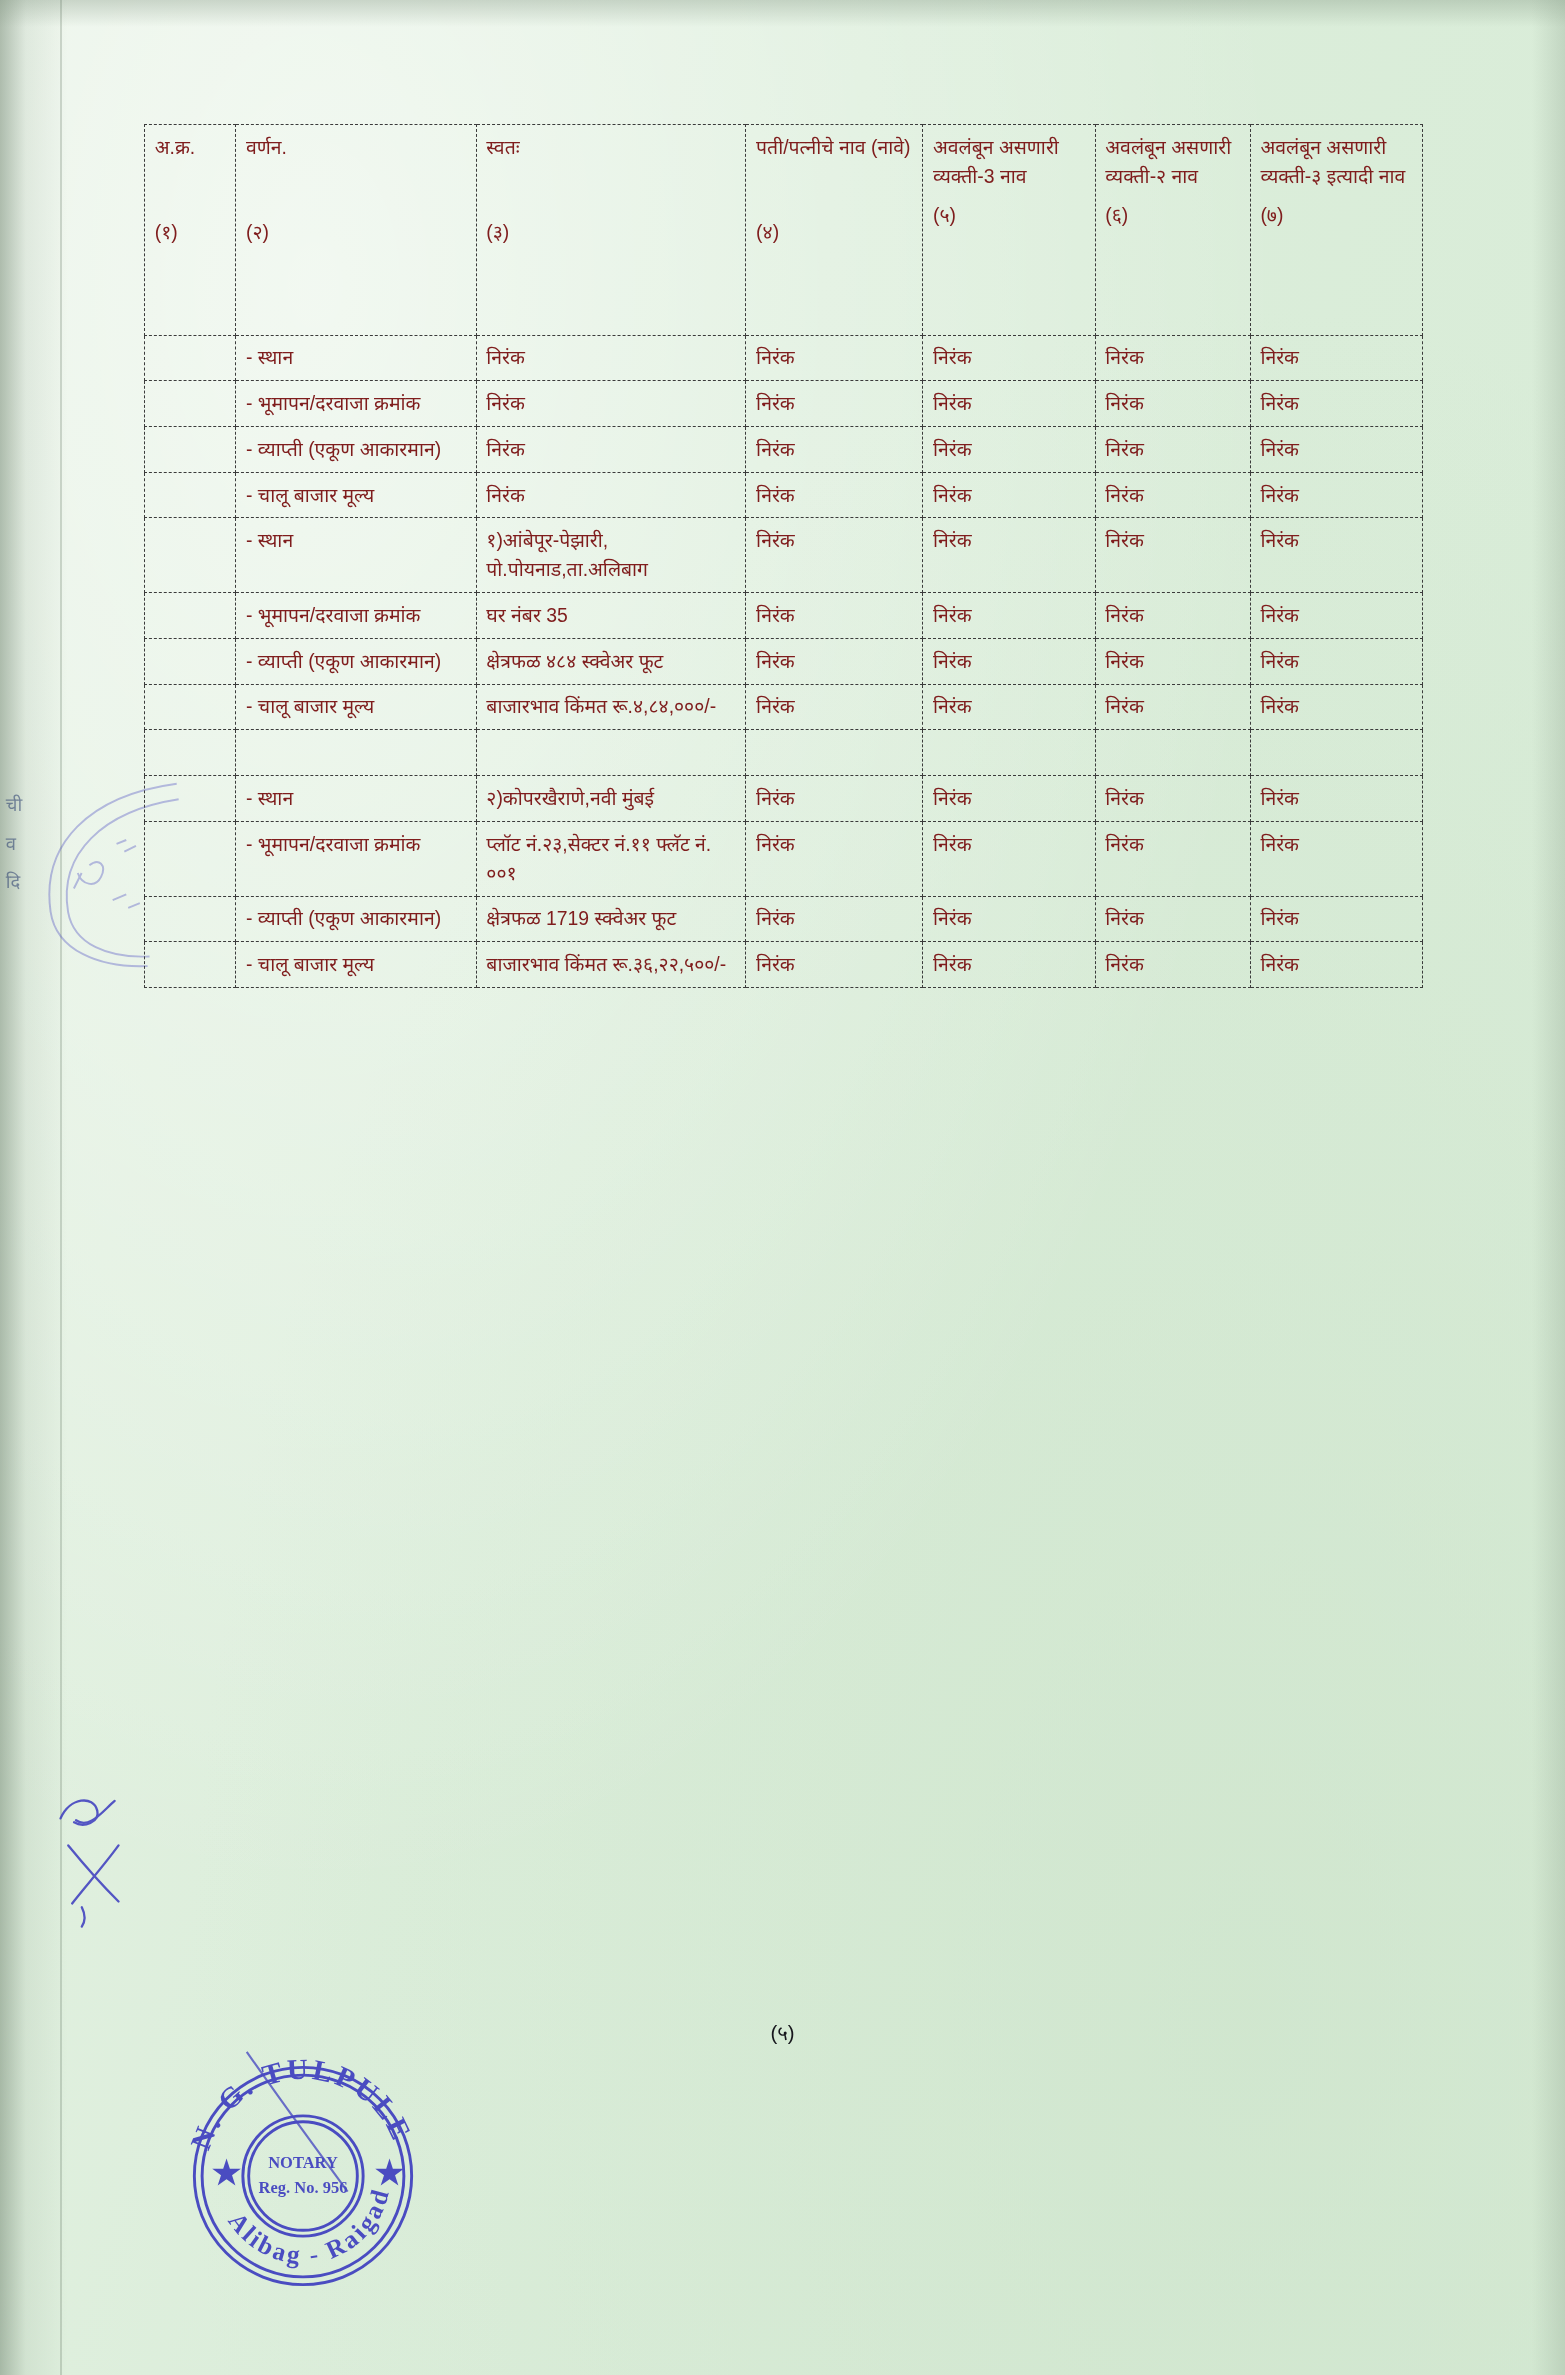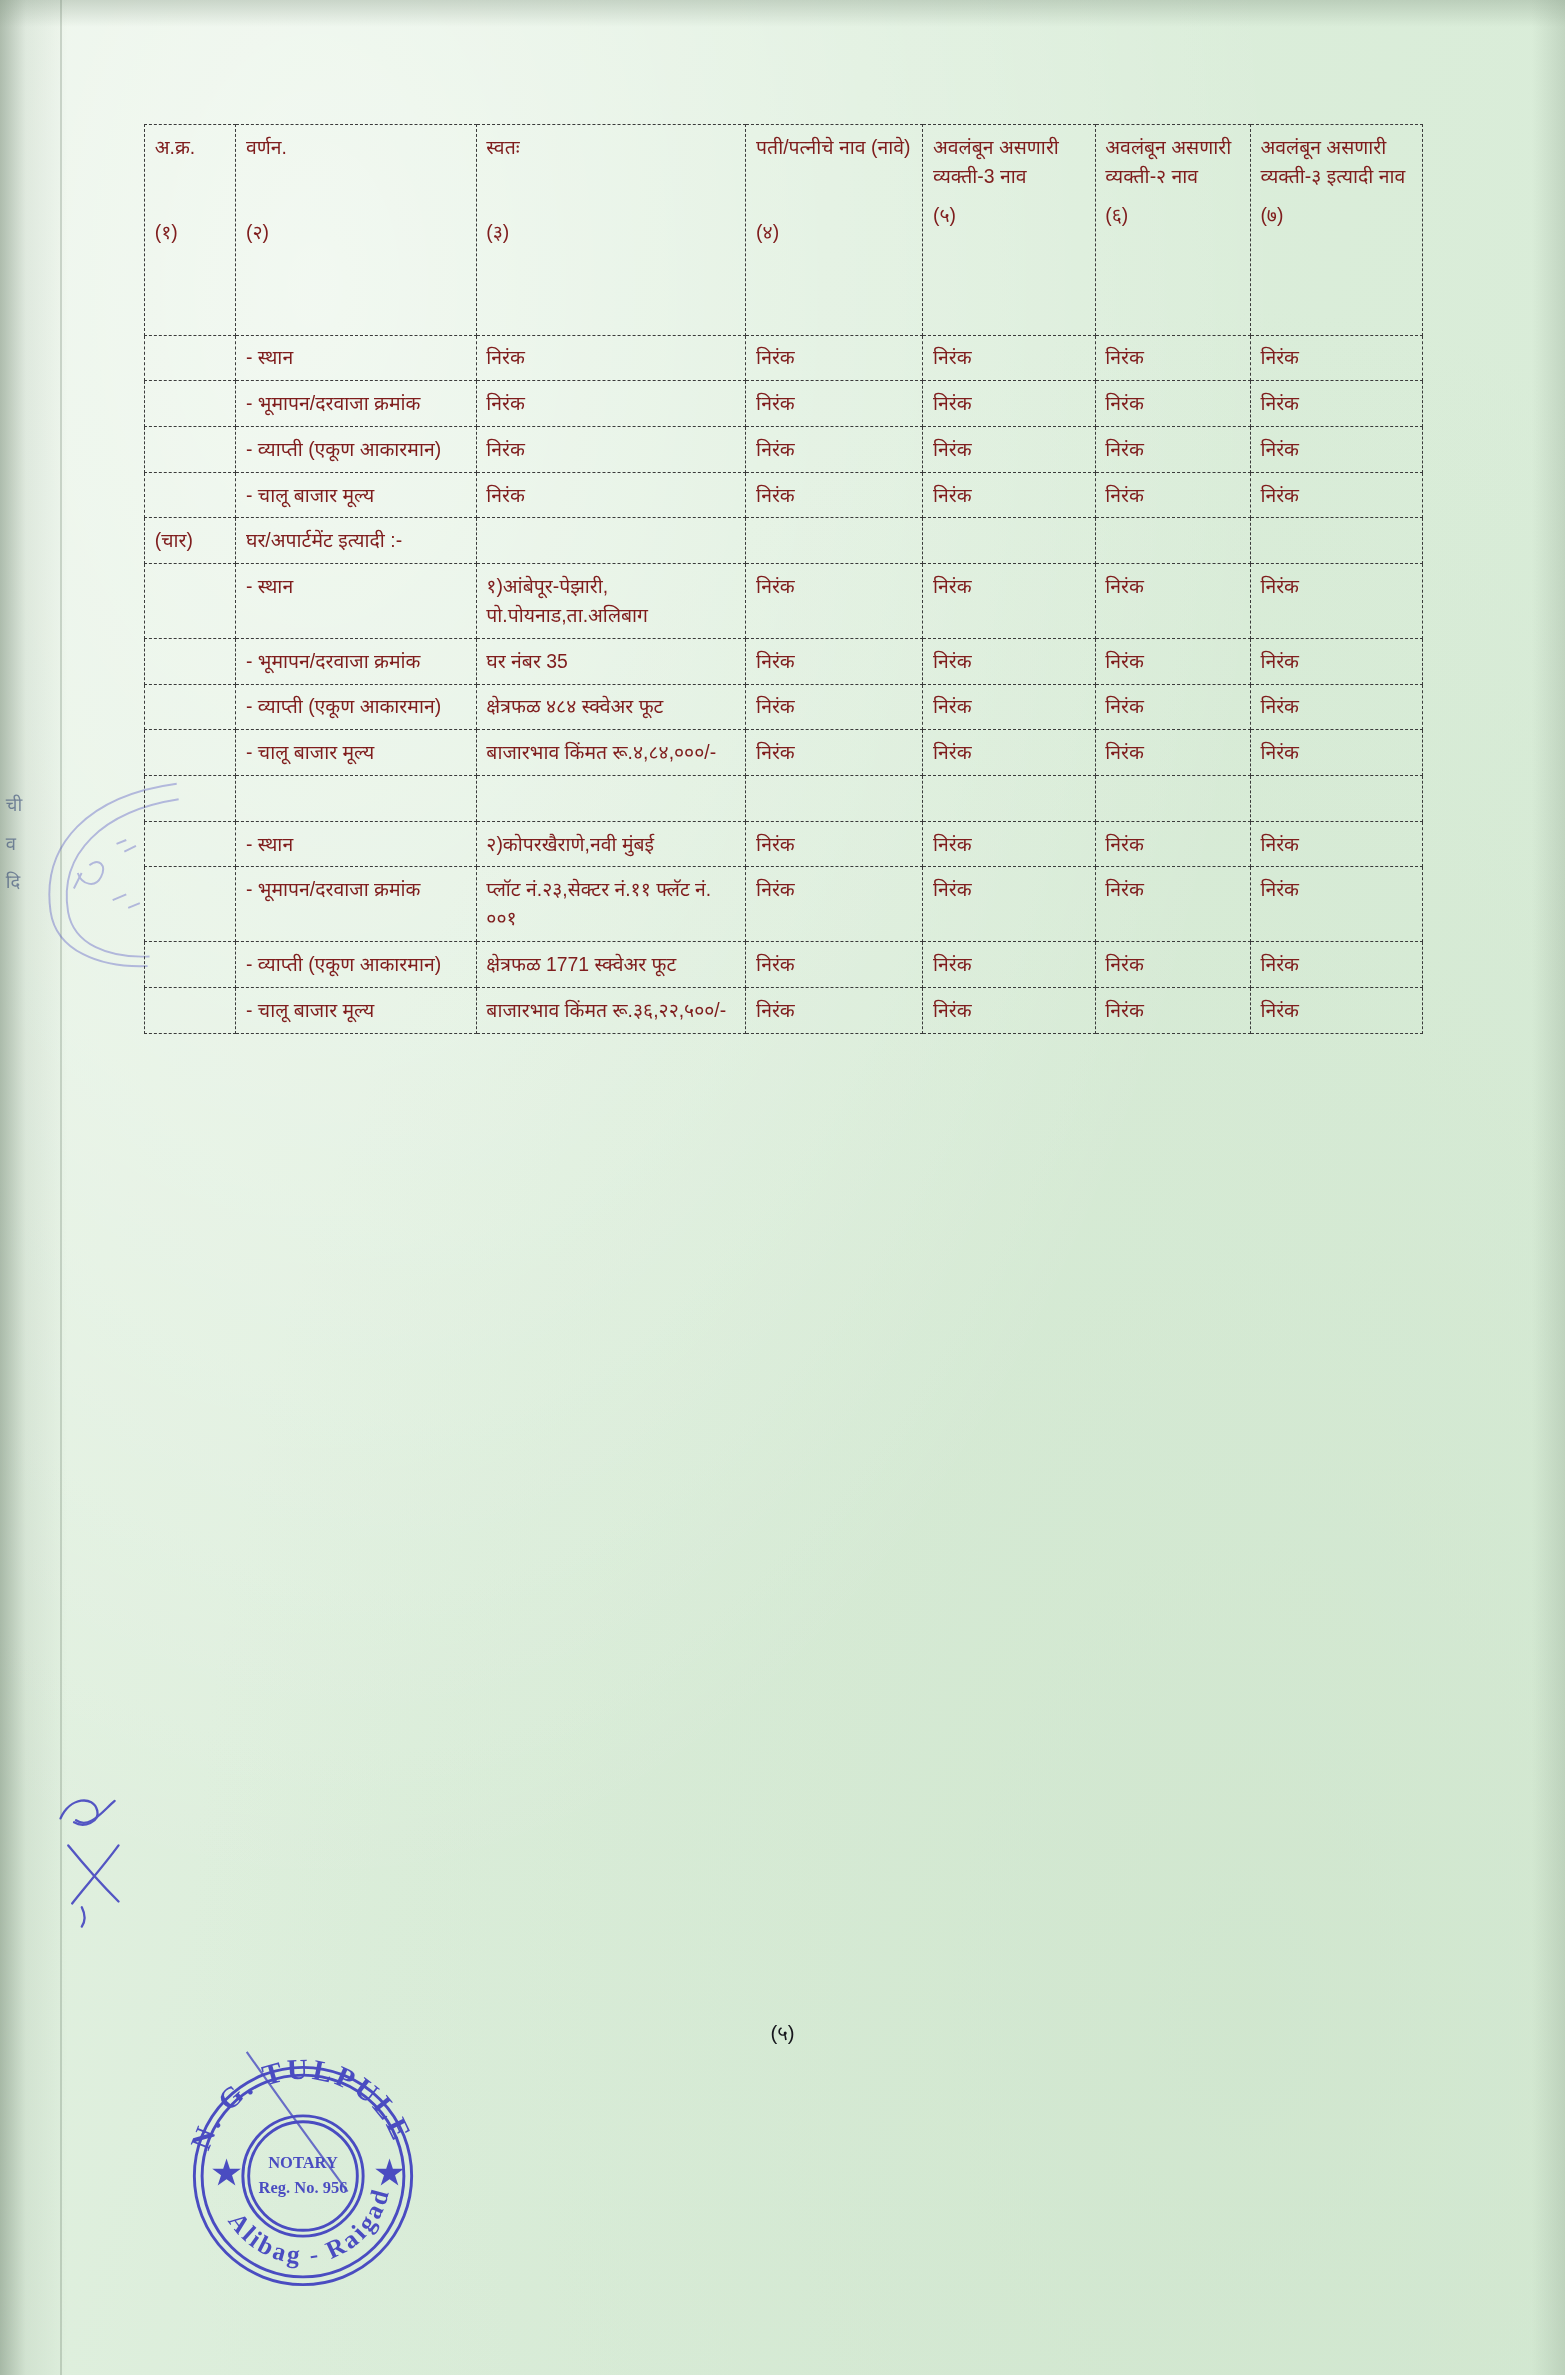--- a/index.html
+++ b/index.html
@@ -269,29 +269,20 @@
       <tr class="pad-row">
         <td class="c1"></td>
         <td class="c2 sub">- चालू बाजार मूल्य</td>
         <td class="c3 nil">निरंक</td>
         <td class="c4">निरंक</td>
         <td class="c5">निरंक</td>
         <td class="c6">निरंक</td>
         <td class="c7">निरंक</td>
       </tr>
 
-      <tr class="tight">
-        <td class="c1 idx">(चार)</td>
-        <td class="c2 grp">घर/अपार्टमेंट इत्यादी :-</td>
-        <td class="c3"></td>
-        <td class="c4"></td>
-        <td class="c5"></td>
-        <td class="c6"></td>
-        <td class="c7"></td>
-      </tr>
 
       <tr class="tight">
         <td class="c1"></td>
         <td class="c2 sub">- स्थान</td>
         <td class="c3">१)आंबेपूर-पेझारी, पो.पोयनाड,ता.अलिबाग</td>
         <td class="c4">निरंक</td>
         <td class="c5">निरंक</td>
         <td class="c6">निरंक</td>
         <td class="c7">निरंक</td>
       </tr>
@@ -352,21 +343,21 @@
         <td class="c3">प्लॉट नं.२३,सेक्टर नं.११ फ्लॅट नं. ००१</td>
         <td class="c4">निरंक</td>
         <td class="c5">निरंक</td>
         <td class="c6">निरंक</td>
         <td class="c7">निरंक</td>
       </tr>
 
       <tr class="tight">
         <td class="c1"></td>
         <td class="c2 sub">- व्याप्ती (एकूण आकारमान)</td>
-        <td class="c3">क्षेत्रफळ 1771 स्क्वेअर फूट</td>
+        <td class="c3">क्षेत्रफळ 1719 स्क्वेअर फूट</td>
         <td class="c4">निरंक</td>
         <td class="c5">निरंक</td>
         <td class="c6">निरंक</td>
         <td class="c7">निरंक</td>
       </tr>
 
       <tr class="tight">
         <td class="c1"></td>
         <td class="c2 sub">- चालू बाजार मूल्य</td>
         <td class="c3">बाजारभाव किंमत रू.३६,२२,५००/-</td>

